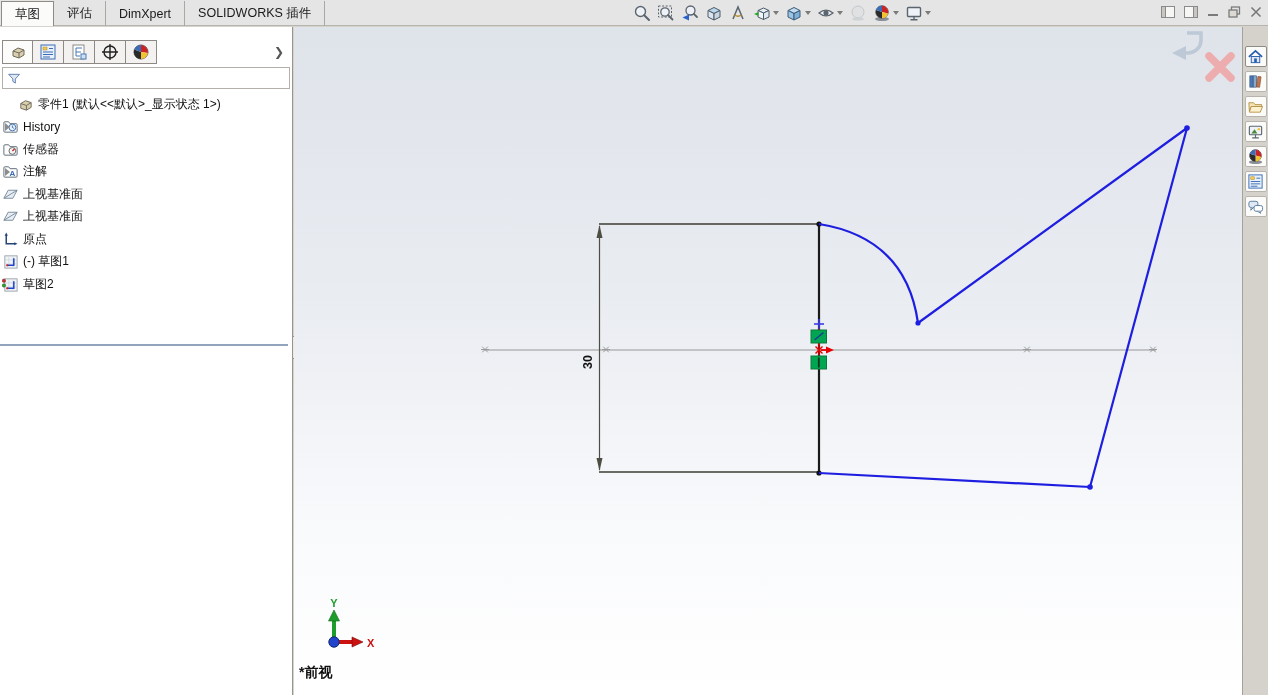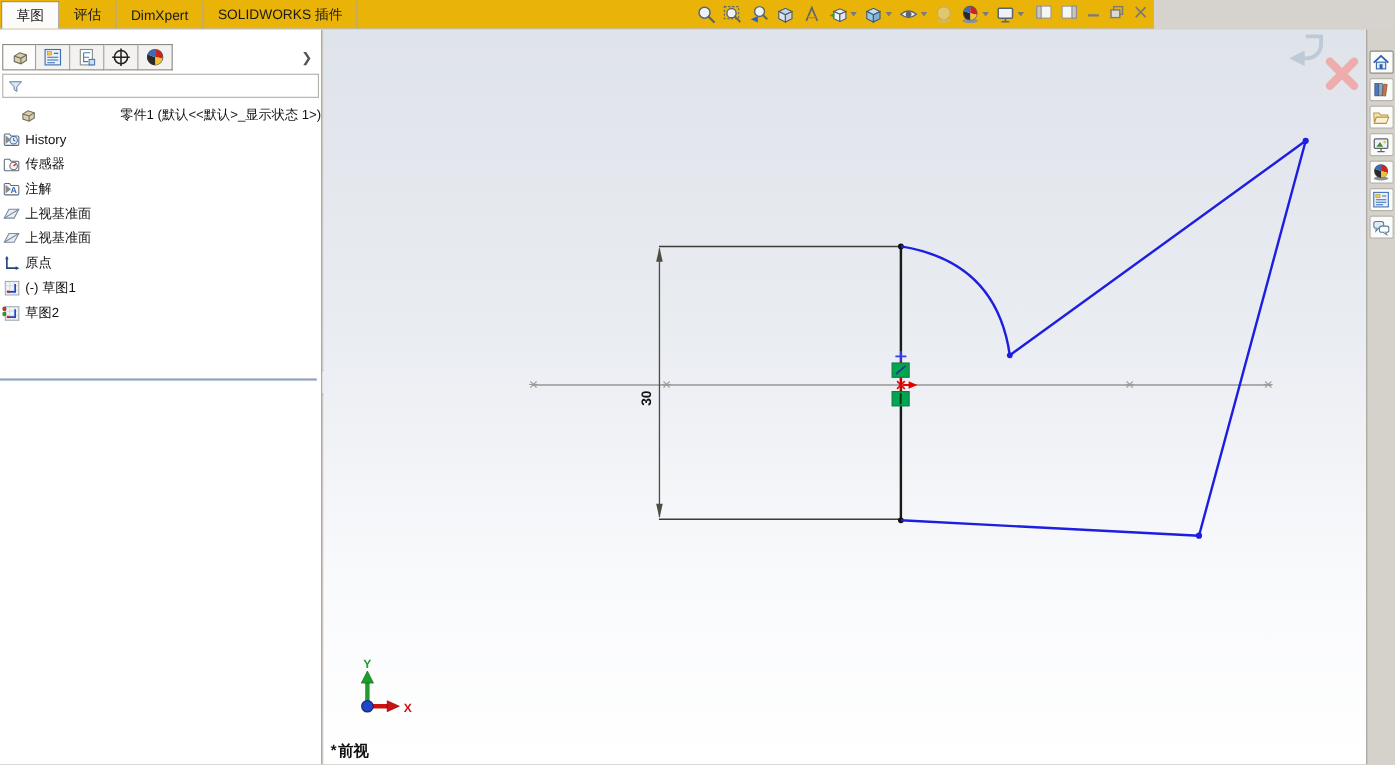--- a/index.html
+++ b/index.html
@@ -1,20 +1,20 @@
 <!DOCTYPE html>
 <html><head>
 <meta charset="utf-8">
 <style>
   html,body{margin:0;padding:0;background:#d6d3ce;}
   *{box-sizing:border-box;font-family:"Liberation Sans","DejaVu Sans",sans-serif;}
   .app{position:relative;width:1268px;height:695px;overflow:hidden;background:#d6d3ce;}
 
   
-  .topbar{position:absolute;left:0;top:0;width:1049px;height:26px;background:#eab308;border-bottom:1px solid #b8b4ae;}
+  .topbar{position:absolute;left:0;top:0;width:1268px;height:26px;background:#e5e5e5;border-bottom:1px solid #b8b4ae;}
   .tabs{position:absolute;left:1px;top:0;height:26px;display:flex;}
   .tab{height:25px;margin-top:1px;padding:0 13px;display:flex;align-items:center;font-size:12.5px;color:#1a1a1a;
        border-right:1px solid #aba7a1;cursor:default;white-space:nowrap;}
   .tab.active{background:#fbfbfa;border:1px solid #8f8b85;border-bottom:none;}
   .tab.mbd{background:#ccc9c3;border:1px solid #9b9790;border-bottom:none;}
   .hud{position:absolute;left:633px;top:0;height:26px;display:flex;align-items:center;gap:6px;}
   .hud .hbtn{display:flex;align-items:center;gap:2px;}
   .hud svg{display:block;}
   .dd{width:0;height:0;border-left:3px solid transparent;border-right:3px solid transparent;border-top:4px solid #7a7a78;}
   .winctl{position:absolute;right:6px;top:0;height:26px;display:flex;align-items:center;gap:9px;}
@@ -23,32 +23,32 @@
   .panel{position:absolute;left:0;top:27px;width:293px;height:668px;background:#fff;border-right:1px solid #98948e;}
   .ptabs{margin:13px 0 0 2px;display:flex;align-items:center;height:24px;}
   .ptab{width:31px;height:24px;display:flex;align-items:center;justify-content:center;background:#f3f2f0;
         border:1px solid #8d8984;border-left:none;}
   .ptab:first-child{border-left:1px solid #8d8984;background:#fcfcfb;}
   .pchev{margin-left:auto;margin-right:8px;color:#555;font-size:12px;}
   .filterbox{margin:3px 2px 0 2px;height:22px;border:1px solid #b3afa9;background:#fff;display:flex;align-items:center;padding:0 4px;}
   .filterbox input{border:none;outline:none;flex:1;height:18px;font-size:12px;background:transparent;}
   .tree{margin-top:4px;font-size:12px;color:#111;}
   .trow{position:relative;height:22.5px;display:flex;align-items:center;padding-left:2px;white-space:nowrap;}
-  .trow.root{padding-left:17px;justify-content:space-between;}
+  .trow.root{padding-left:17px;}
   .twisty{position:absolute;left:5px;top:7px;width:0;height:0;border-top:4px solid transparent;border-bottom:4px solid transparent;border-left:5px solid #8c8c8c;}
   .ticon{width:17px;height:17px;margin-right:4px;flex:0 0 auto;}
   .ticon svg{display:block;}
   .rollback{position:absolute;left:0;top:317px;width:288px;height:2px;background:#92a4bb;}
   .splitter{position:absolute;left:293px;top:336px;width:9px;height:23px;background:#ece9e5;border:1px solid #9a968f;border-left:none;border-radius:0 4px 4px 0;}
   .splitter .dot{position:absolute;left:2px;top:9px;width:4px;height:4px;border-radius:50%;background:#b9b5ae;border:1px solid #8f8b84;}
 
   
   .canvas{position:absolute;left:294px;top:27px;width:948px;height:668px;
           background:linear-gradient(180deg,#dfe3ea 0%,#e9ecf1 40%,#f9fafc 75%,#ffffff 100%);}
-  .viewlabel{position:absolute;left:5px;bottom:3px;font-size:14px;font-weight:700;color:#111;font-family:Liberation Mono, monospace;}
+  .viewlabel{position:absolute;left:5px;bottom:13px;font-size:14px;font-weight:700;color:#111;}
 
   
   .taskpane{position:absolute;right:0;top:27px;width:26px;height:668px;background:#d5d2cc;border-left:1px solid #a5a19b;}
   .tpbtn{width:22px;height:21px;margin:4px auto 0 auto;background:#fbfbfa;border:1px solid #b7b3ad;border-radius:2px;
          display:flex;align-items:center;justify-content:center;}
   .tpbtn:first-child{margin-top:19px;border-color:#8f8b85;}
 </style>
 </head>
 <body>
 

